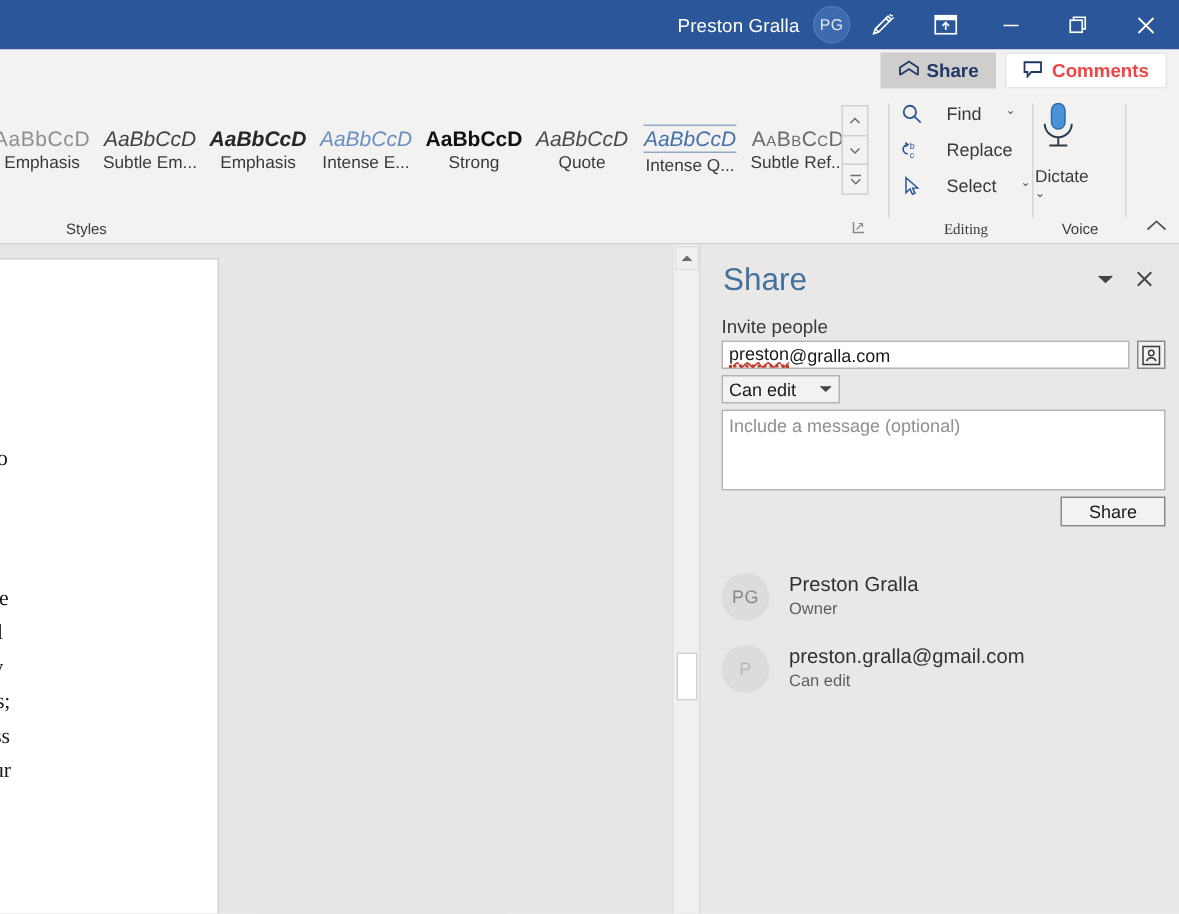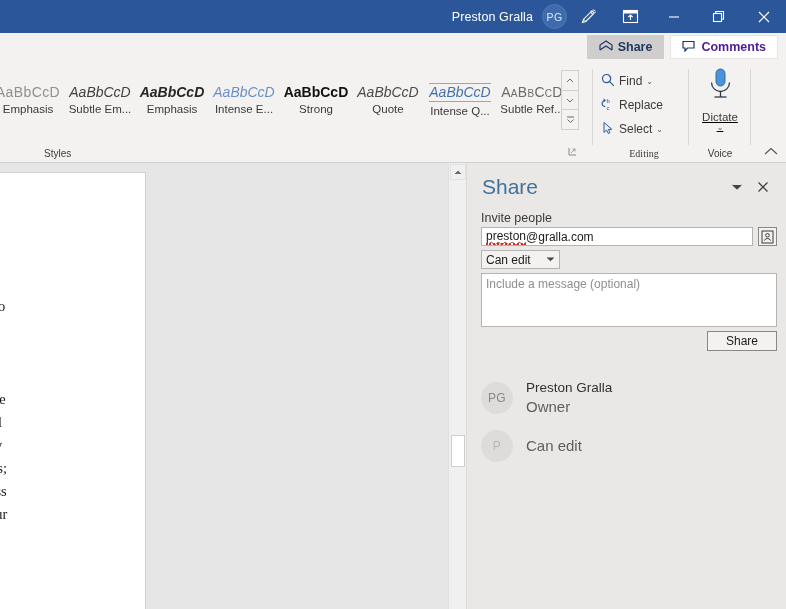--- a/index.html
+++ b/index.html
@@ -39,21 +39,21 @@
     position: absolute; top: 33px; left: 0; width: 786px; height: 28px;
     background: #f3f2f1; display: flex; align-items: center; justify-content: flex-end;
   }
   .share-btn {
     height: 24px; background: #cfcecd; color: #1f3864;
     display: flex; align-items: center; gap: 5px;
     padding: 0 12px; font-size: 12.5px; font-weight: bold; color: #203864;
     margin-right: 6px;
   }
   .comments-btn {
-    height: 24px; background: #ffffff; color: #4c1d95;
+    height: 24px; background: #ffffff; color: #ef4444;
     display: flex; align-items: center; gap: 6px;
     padding: 0 11px; font-size: 12.5px; font-weight: bold;
     margin-right: 8px; border: 1px solid #e6e5e4;
   }
 
   
   .ribbon {
     position: absolute; top: 61px; left: 0; width: 786px; height: 102px;
     background: #f3f2f1; border-bottom: 1px solid #d2d0ce;
   }
@@ -96,31 +96,31 @@
   .dialog-launcher {
     position: absolute; font-size: 9px; color: #8a8886;
   }
   .group-sep {
     position: absolute; top: 8px; width: 1px; height: 76px; background: #d8d6d4;
   }
 
   
   .editing-group { position: absolute; left: 598px; top: 0; width: 92px; height: 102px; }
   .edit-item {
-    display: flex; align-items: center; gap: 4px; height: 24px;
+    display: flex; align-items: flex-start; gap: 16px; height: 24px;
     font-size: 12px; color: #3b3a39; padding-left: 3px;
   }
   .edit-item .lbl { white-space: nowrap; }
   .caret { font-size: 8px; color: #555; }
 
   
   .voice-group { position: absolute; left: 690px; top: 0; width: 60px; height: 102px; }
   .dictate-btn {
     position: absolute; left: 0; top: 6px; width: 60px;
-    display: flex; flex-direction: column; align-items: center; gap: 2px; text-decoration: underline;
+    display: flex; flex-direction: column; align-items: flex-start; gap: 2px;
   }
   .dictate-label { font-size: 11.5px; color: #3b3a39; }
   .dictate-caret { font-size: 8px; color: #555; line-height: 6px; }
 
   .ribbon-collapse {
     position: absolute; right: 8px; bottom: 4px; font-size: 11px; color: #575757;
   }
 
   
   .doc-area {
@@ -208,21 +208,21 @@
 
   .person-list { position: absolute; left: 481px; top: 374px; width: 296px; }
   .person-row { display: flex; align-items: center; gap: 13px; height: 48px; }
   .person-avatar {
     width: 32px; height: 32px; border-radius: 50%; background: #dedcdb;
     color: #8a8886; display: flex; align-items: center; justify-content: center;
     font-size: 12px; letter-spacing: .3px;
   }
   .person-avatar.faint { color: #b9b7b5; }
   .person-name { font-size: 13.5px; color: #323130; line-height: 1.25; }
-  .person-role { font-size: 15px; color: #605e5c; line-height: 1.3; }
+  .person-role { font-size: 11px; color: #605e5c; line-height: 1.3; }
 </style>
 </head>
 <body>
 
 <div id="app">
 
   <div class="titlebar">
     <span class="user-name">Preston Gralla</span>
     <div class="avatar-top">
       <span>PG</span>
@@ -487,18 +487,19 @@
       <div>
         <div class="person-name">Preston Gralla</div>
         <div class="person-role">Owner</div>
       </div>
     </div>
     <div class="person-row">
       <div class="person-avatar faint">
         <span>P</span>
       </div>
       <div>
+        <div class="person-name">preston.gralla@gmail.com</div>
         <div class="person-role">Can edit</div>
       </div>
     </div>
   </div>
 
 </div>
 
 </body></html>

